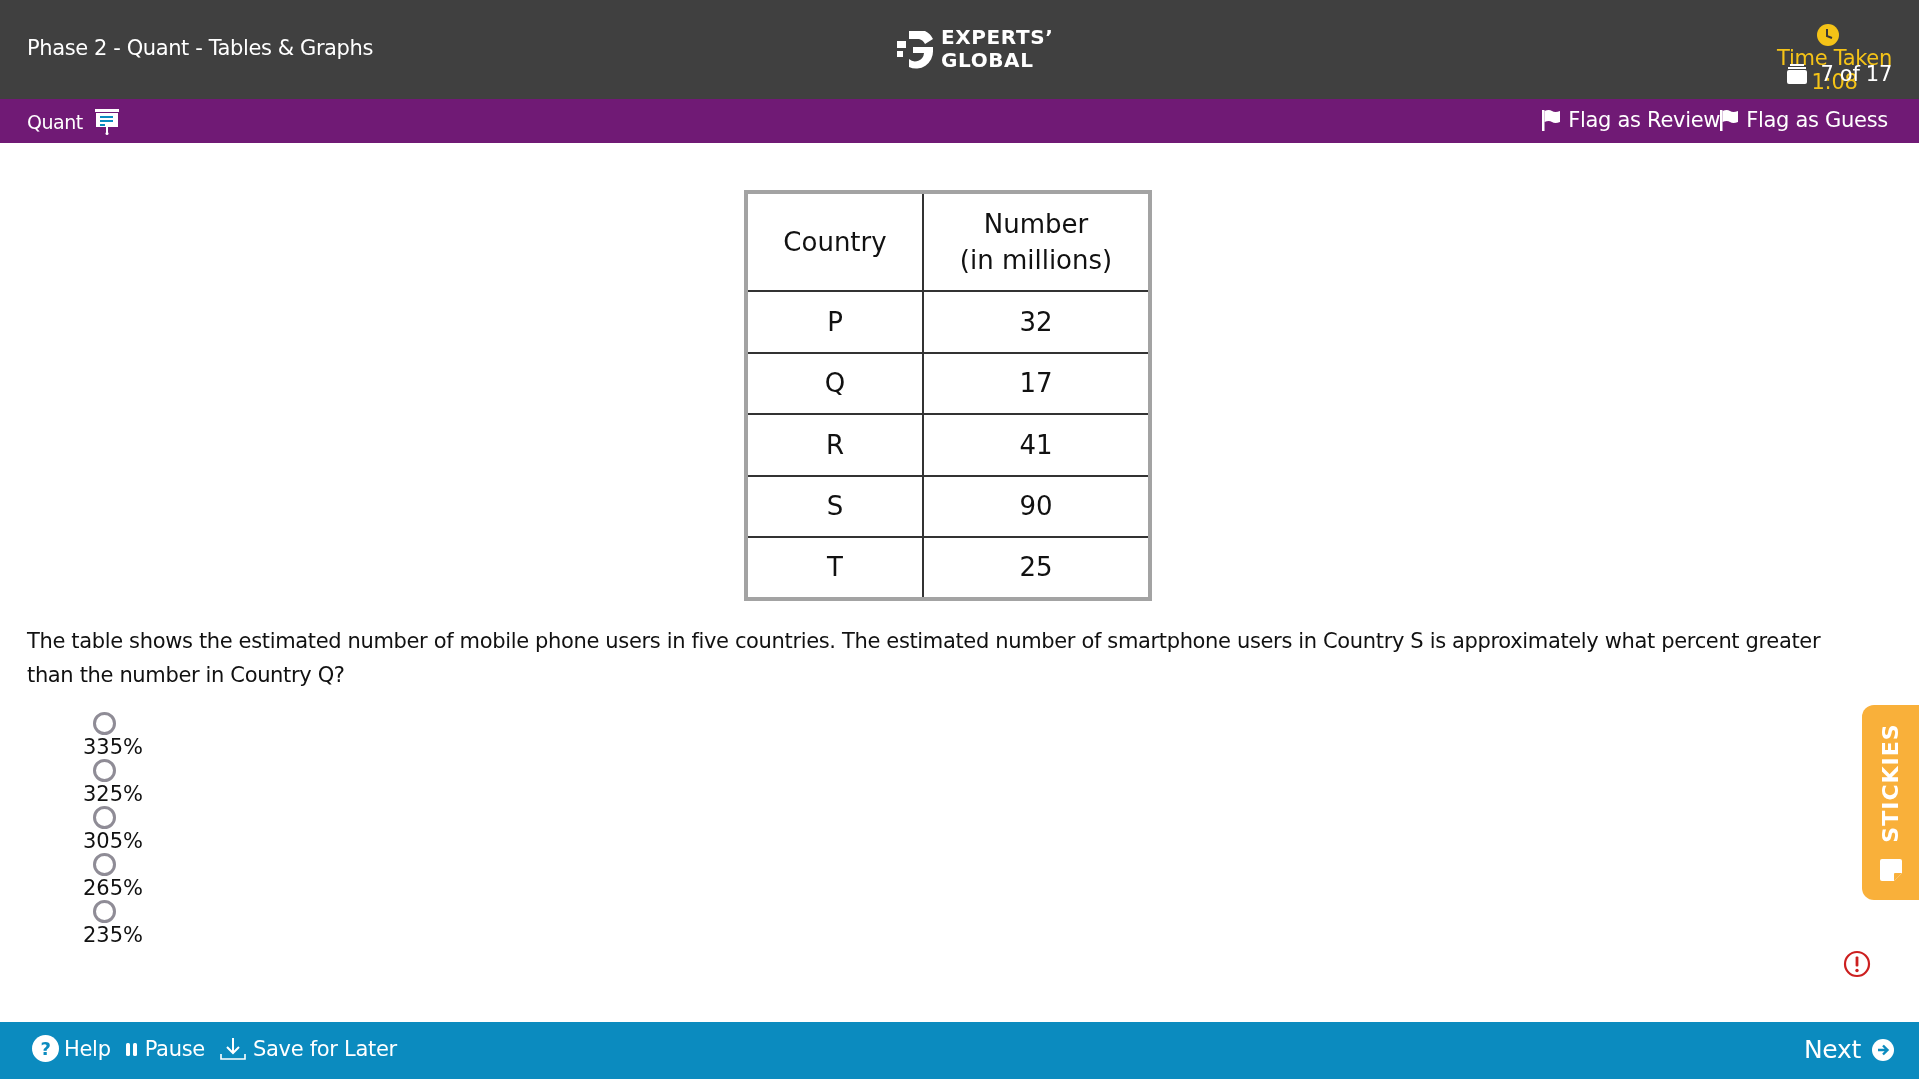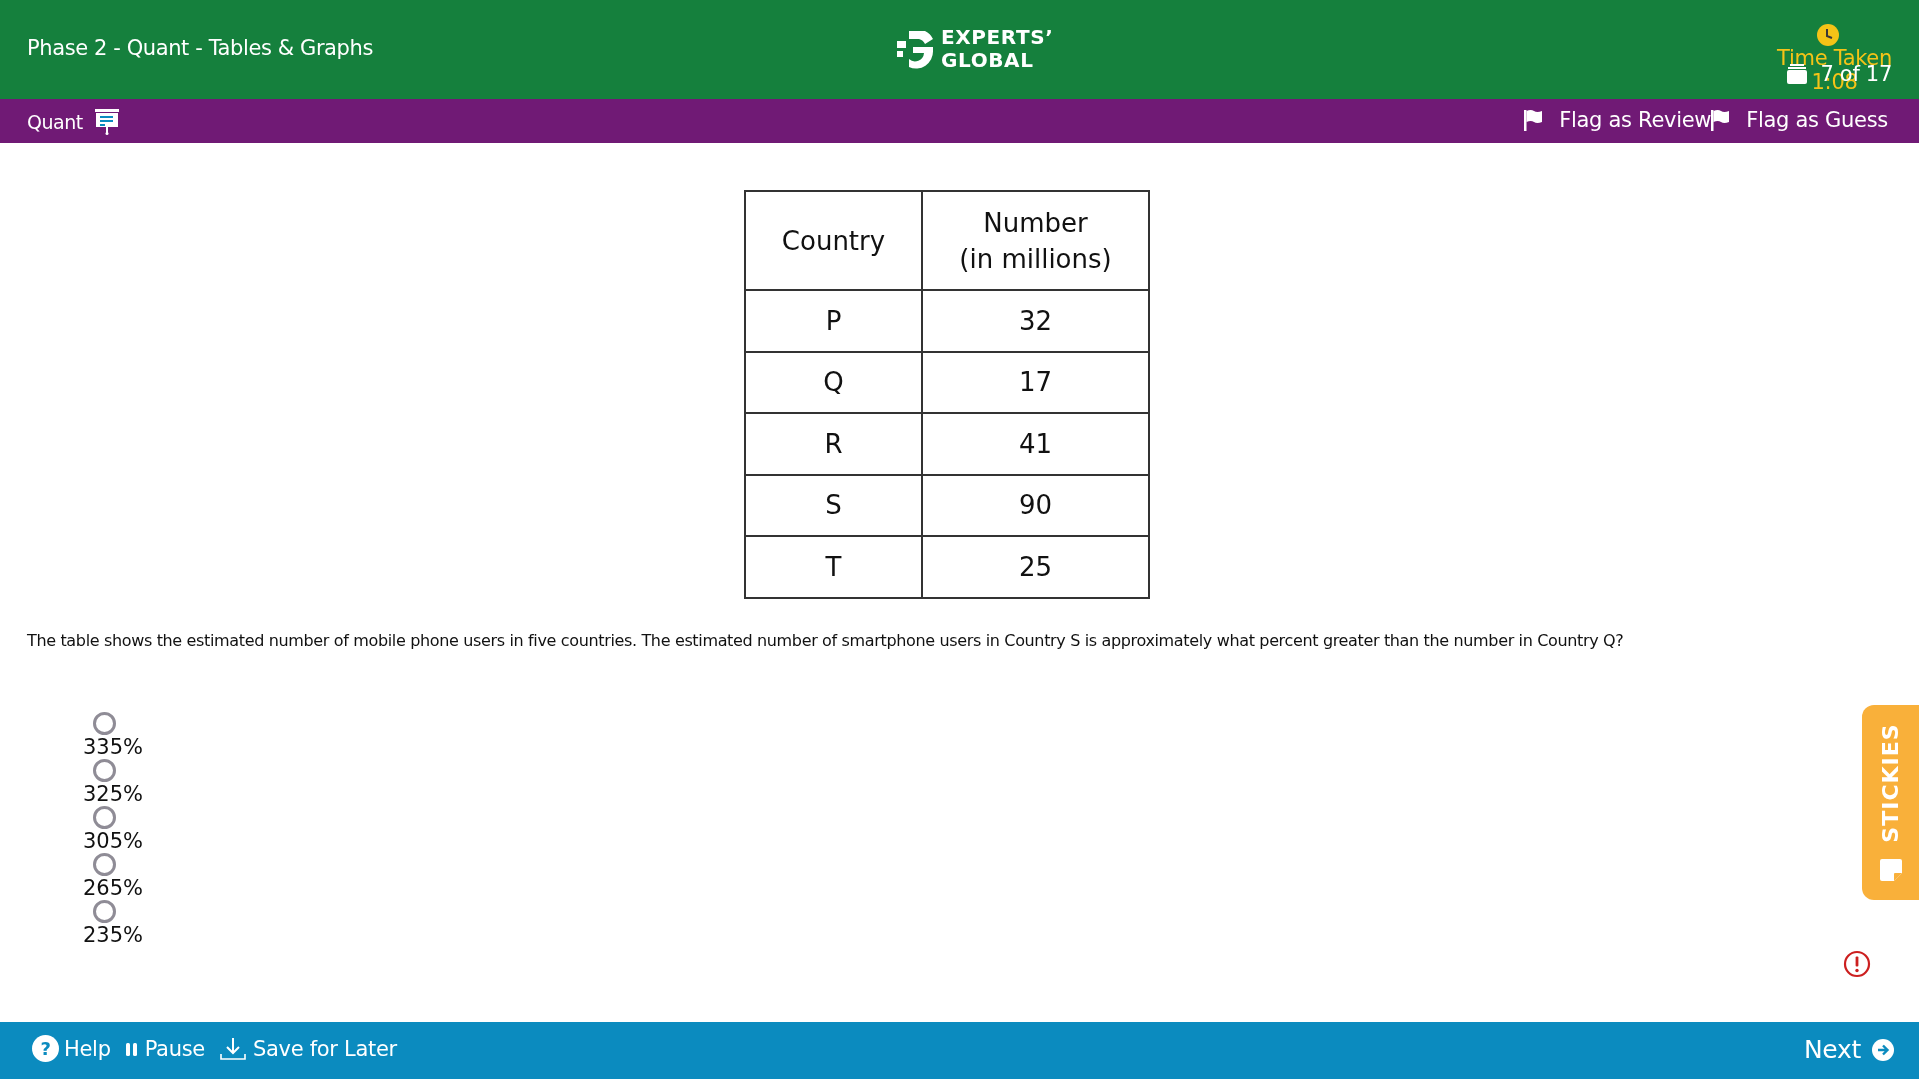--- a/index.html
+++ b/index.html
@@ -1,49 +1,49 @@
 <!DOCTYPE html>
 <html><head>
   <meta charset="utf-8">
   <style>
     * { box-sizing: border-box; margin: 0; padding: 0; }
     html, body { width: 1919px; height: 1079px; overflow: hidden; background: #ffffff; }
     body { font-family: "DejaVu Sans", "Liberation Sans", sans-serif; color: #000; position: relative; }
 
     
-    .topbar { position: absolute; left: 0; top: 0; width: 1919px; height: 99px; background: #15803d; color: #fff; }
+    .topbar { position: absolute; left: 0; top: 0; width: 1919px; height: 99px; background: #404040; color: #fff; }
     .topbar .title { position: absolute; left: 27px; top: 36px; font-size: 21px; letter-spacing: -0.4px; color: #fff; }
     .logo { position: absolute; left: 895px; top: 26px; display: flex; align-items: center; }
     .logo svg { width: 40px; height: 44px; }
     .logo .logo-text { margin-left: 6px; font-family: "DejaVu Sans", sans-serif; font-weight: bold; font-size: 20px; line-height: 23px; letter-spacing: 0.6px; color: #fff; }
     .timer { position: absolute; right: 27px; top: 24px; display: flex; align-items: center; color: #f5c317; font-size: 21px; letter-spacing: -0.3px; flex-direction: column; }
     .timer .clock { width: 22px; height: 22px; margin-right: 14px; }
     .timer .gap { display: inline-block; width: 12px; }
     .progress { position: absolute; right: 27px; top: 62px; display: flex; align-items: center; color: #fff; font-size: 21px; letter-spacing: -0.3px; }
     .progress .stack { width: 22px; height: 22px; margin-right: 12px; }
 
     
     .subbar { position: absolute; left: 0; top: 99px; width: 1919px; height: 44px; background: #701a75; color: #fff; }
     .subbar .section { position: absolute; left: 27px; top: 10px; display: flex; align-items: center; font-size: 19px; letter-spacing: -0.5px; }
     .subbar .section svg { margin-left: 12px; width: 24px; height: 26px; }
     .flags { position: absolute; right: 31px; top: 9px; display: flex; align-items: center; font-size: 21px; letter-spacing: -0.3px; }
-    .flag-btn { display: flex; align-items: center; cursor: pointer; gap: 9px; }
+    .flag-btn { display: flex; align-items: center; cursor: pointer; }
     .flag-btn + .flag-btn { }
     .flag-btn svg { width: 18px; height: 22px; margin-right: 8px; }
 
     
-    .data-table { position: absolute; left: 744px; top: 190px; border-collapse: collapse; border: 2px solid #a3a3a3; font-size: 26px; color: #111; }
+    .data-table { position: absolute; left: 744px; top: 190px; border-collapse: collapse; border: 4px solid #a3a3a3; font-size: 26px; color: #111; }
     .data-table th, .data-table td { border: 2px solid #333; text-align: center; font-weight: normal; }
     .data-table th { height: 99px; line-height: 36px; }
     .data-table td { height: 61.5px; }
     .data-table .c1 { width: 177px; }
     .data-table .c2 { width: 227px; }
 
     
-    .question { position: absolute; left: 27px; top: 624px; width: 1830px; font-size: 16px; line-height: 34px; letter-spacing: -0.35px; color: #111; }
+    .question { position: absolute; left: 27px; top: 624px; width: 1830px; font-size: 21px; line-height: 34px; letter-spacing: -0.35px; color: #111; }
 
     
     .options { position: absolute; left: 66px; top: 712px; }
     .option { display: flex; align-items: center; height: 47px; cursor: pointer; flex-direction: column; }
     .radio { width: 23px; height: 23px; border: 3px solid #8f8c96; border-radius: 50%; background: #fff; }
     .option-label { margin-left: 17px; font-size: 21px; color: #111; }
 
     
     .stickies { position: absolute; left: 1862px; top: 705px; width: 57px; height: 195px; background: #f9b03a; border-radius: 12px 0 0 12px; cursor: pointer; }
     .stickies .label { position: absolute; left: 28px; top: 78px; transform: translate(-50%, -50%) rotate(-90deg); color: #fff; font-weight: bold; font-size: 22px; letter-spacing: 1px; white-space: nowrap; font-family: "DejaVu Sans", sans-serif; }

